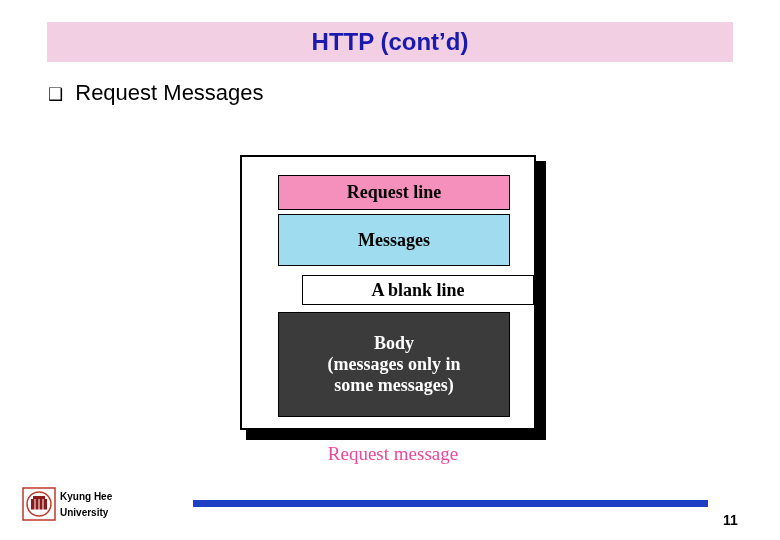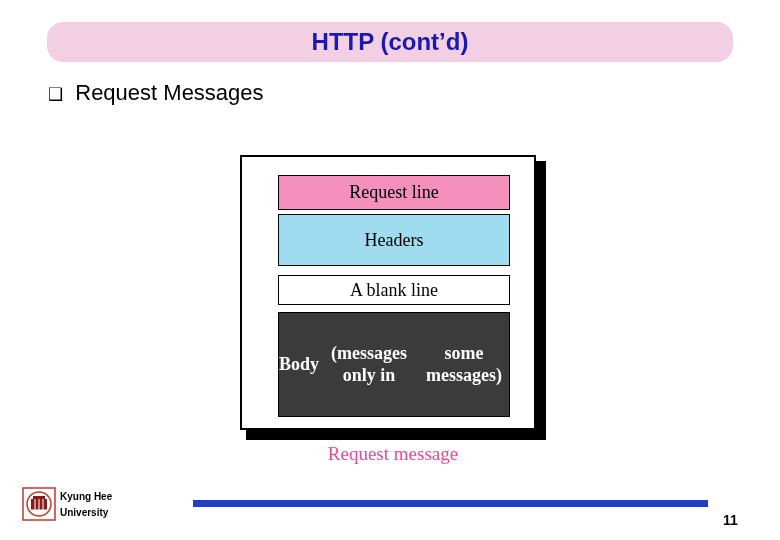--- a/index.html
+++ b/index.html
@@ -19,21 +19,20 @@
   .title-bar {
     position: absolute;
     left: 47px;
     top: 22px;
     width: 686px;
     height: 40px;
     background: #f2cfe2;
     display: flex;
     align-items: center;
     justify-content: center;
-    border-radius: 16px;
   }
   .title-text {
     font-family: "Liberation Sans", sans-serif;
     font-size: 24px;
     font-weight: bold;
     color: #1a1aae;
     letter-spacing: 0px;
   }
 
   
@@ -103,32 +102,34 @@
   }
   .seg-headers {
     top: 57px;
     height: 52px;
     background: #9fdcef;
   }
   .seg-blank {
     top: 118px;
     height: 30px;
     background: #ffffff;
+    margin-left: 24px;
   }
   .seg-body {
     top: 155px;
     height: 105px;
     background: #3b3b3b;
-    flex-direction: row;
+    flex-direction: column;
     line-height: 1.18;
   }
   .seg-label {
     font-family: "Liberation Serif", serif;
     font-size: 18px;
     color: #000000;
+    font-weight: bold;
   }
   .seg-label-bold {
     font-family: "Liberation Serif", serif;
     font-size: 18px;
     font-weight: bold;
     color: #ffffff;
   }
   .caption {
     position: absolute;
     left: 0px;
@@ -191,21 +192,21 @@
 
 <div class="diagram-wrap">
   <div class="diagram-shadow"></div>
   <div class="diagram-box">
 
     <div class="seg seg-request-line">
       <span class="seg-label">Request  line</span>
     </div>
 
     <div class="seg seg-headers">
-      <span class="seg-label">Headers</span>
+      <span class="seg-label">Messages</span>
     </div>
 
     <div class="seg seg-blank">
       <span class="seg-label">A blank line</span>
     </div>
 
     <div class="seg seg-body">
       <span class="seg-label-bold">Body</span>
       <span class="seg-label-bold">(messages only in</span>
       <span class="seg-label-bold">some messages)</span>

